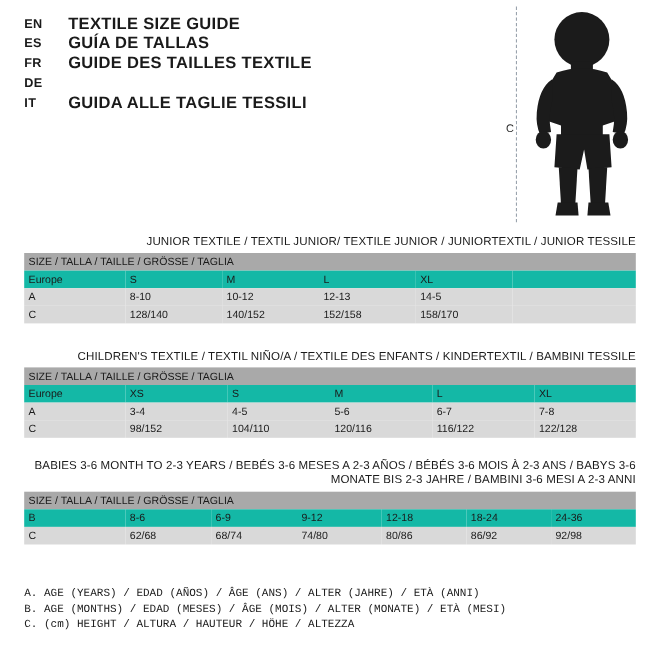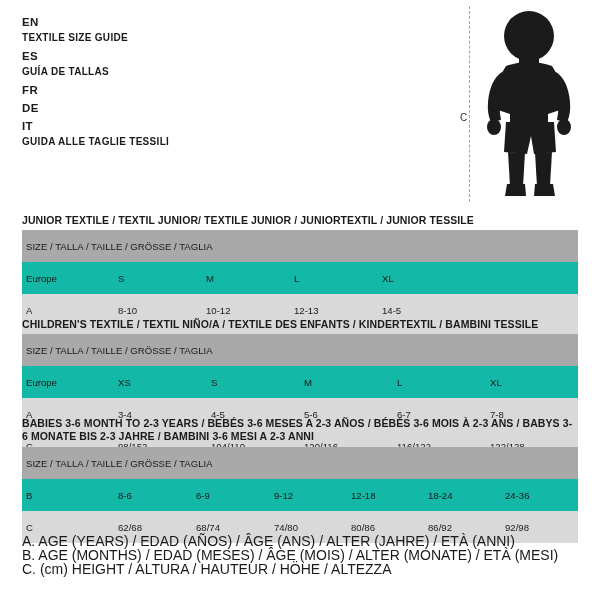--- a/index.html
+++ b/index.html
@@ -26,32 +26,31 @@
   .header {
     position: absolute;
     left: 22px;
     top: 14px;
     width: 420px;
   }
   .header-row {
     display: flex;
     align-items: flex-start;
     margin-bottom: 2px;
-    flex-direction: column;
   }
   .lang-code {
     width: 40px;
     font-size: 11.5px;
     font-weight: bold;
     letter-spacing: 0.4px;
     line-height: 16px;
     color: #1a1a1a;
   }
   .lang-title {
-    font-size: 10px;
+    font-size: 15px;
     font-weight: bold;
     letter-spacing: 0.3px;
     line-height: 16px;
     color: #1a1a1a;
   }
 
   
   .figure-area {
     position: absolute;
     left: 440px;
@@ -83,38 +82,39 @@
   }
 
   
   .section {
     position: absolute;
     left: 22px;
     width: 556px;
   }
   .section-title {
     font-size: 10.5px;
-    font-weight: bold;
+    font-weight: normal;
     color: #1a1a1a;
     margin-bottom: 4px;
     letter-spacing: 0.1px;
+    text-align: right;
   }
   .section-title.two-line {
     line-height: 13px;
   }
   table {
     border-collapse: collapse;
     width: 556px;
     table-layout: fixed;
   }
   td, th {
     font-size: 9.6px;
     text-align: left;
     padding: 0;
-    height: 32px;
+    height: 16px;
     vertical-align: middle;
     font-weight: normal;
     color: #1a1a1a;
   }
   tr.head-row td {
     background: #a9a9a9;
     font-size: 9.6px;
     color: #1a1a1a;
     padding-left: 4px;
   }
@@ -128,41 +128,43 @@
     padding-left: 4px;
   }
 
   
   .legend {
     position: absolute;
     left: 22px;
     width: 560px;
   }
   .legend-line {
-    font-size: 14px;
+    font-size: 10px;
     color: #1a1a1a;
     line-height: 14px;
+    font-family: Liberation Mono, monospace;
   }
 </style>
 </head>
 <body>
 
 <div class="page">
 
   <div class="header">
     <div class="header-row">
       <div class="lang-code">EN</div>
       <div class="lang-title">TEXTILE SIZE GUIDE</div>
     </div>
     <div class="header-row">
       <div class="lang-code">ES</div>
       <div class="lang-title">GUÍA DE TALLAS</div>
     </div>
     <div class="header-row">
       <div class="lang-code">FR</div>
+      <div class="lang-title">GUIDE DES TAILLES TEXTILE</div>
     </div>
     <div class="header-row">
       <div class="lang-code">DE</div>
     </div>
     <div class="header-row">
       <div class="lang-code">IT</div>
       <div class="lang-title">GUIDA ALLE TAGLIE TESSILI</div>
     </div>
   </div>
 

